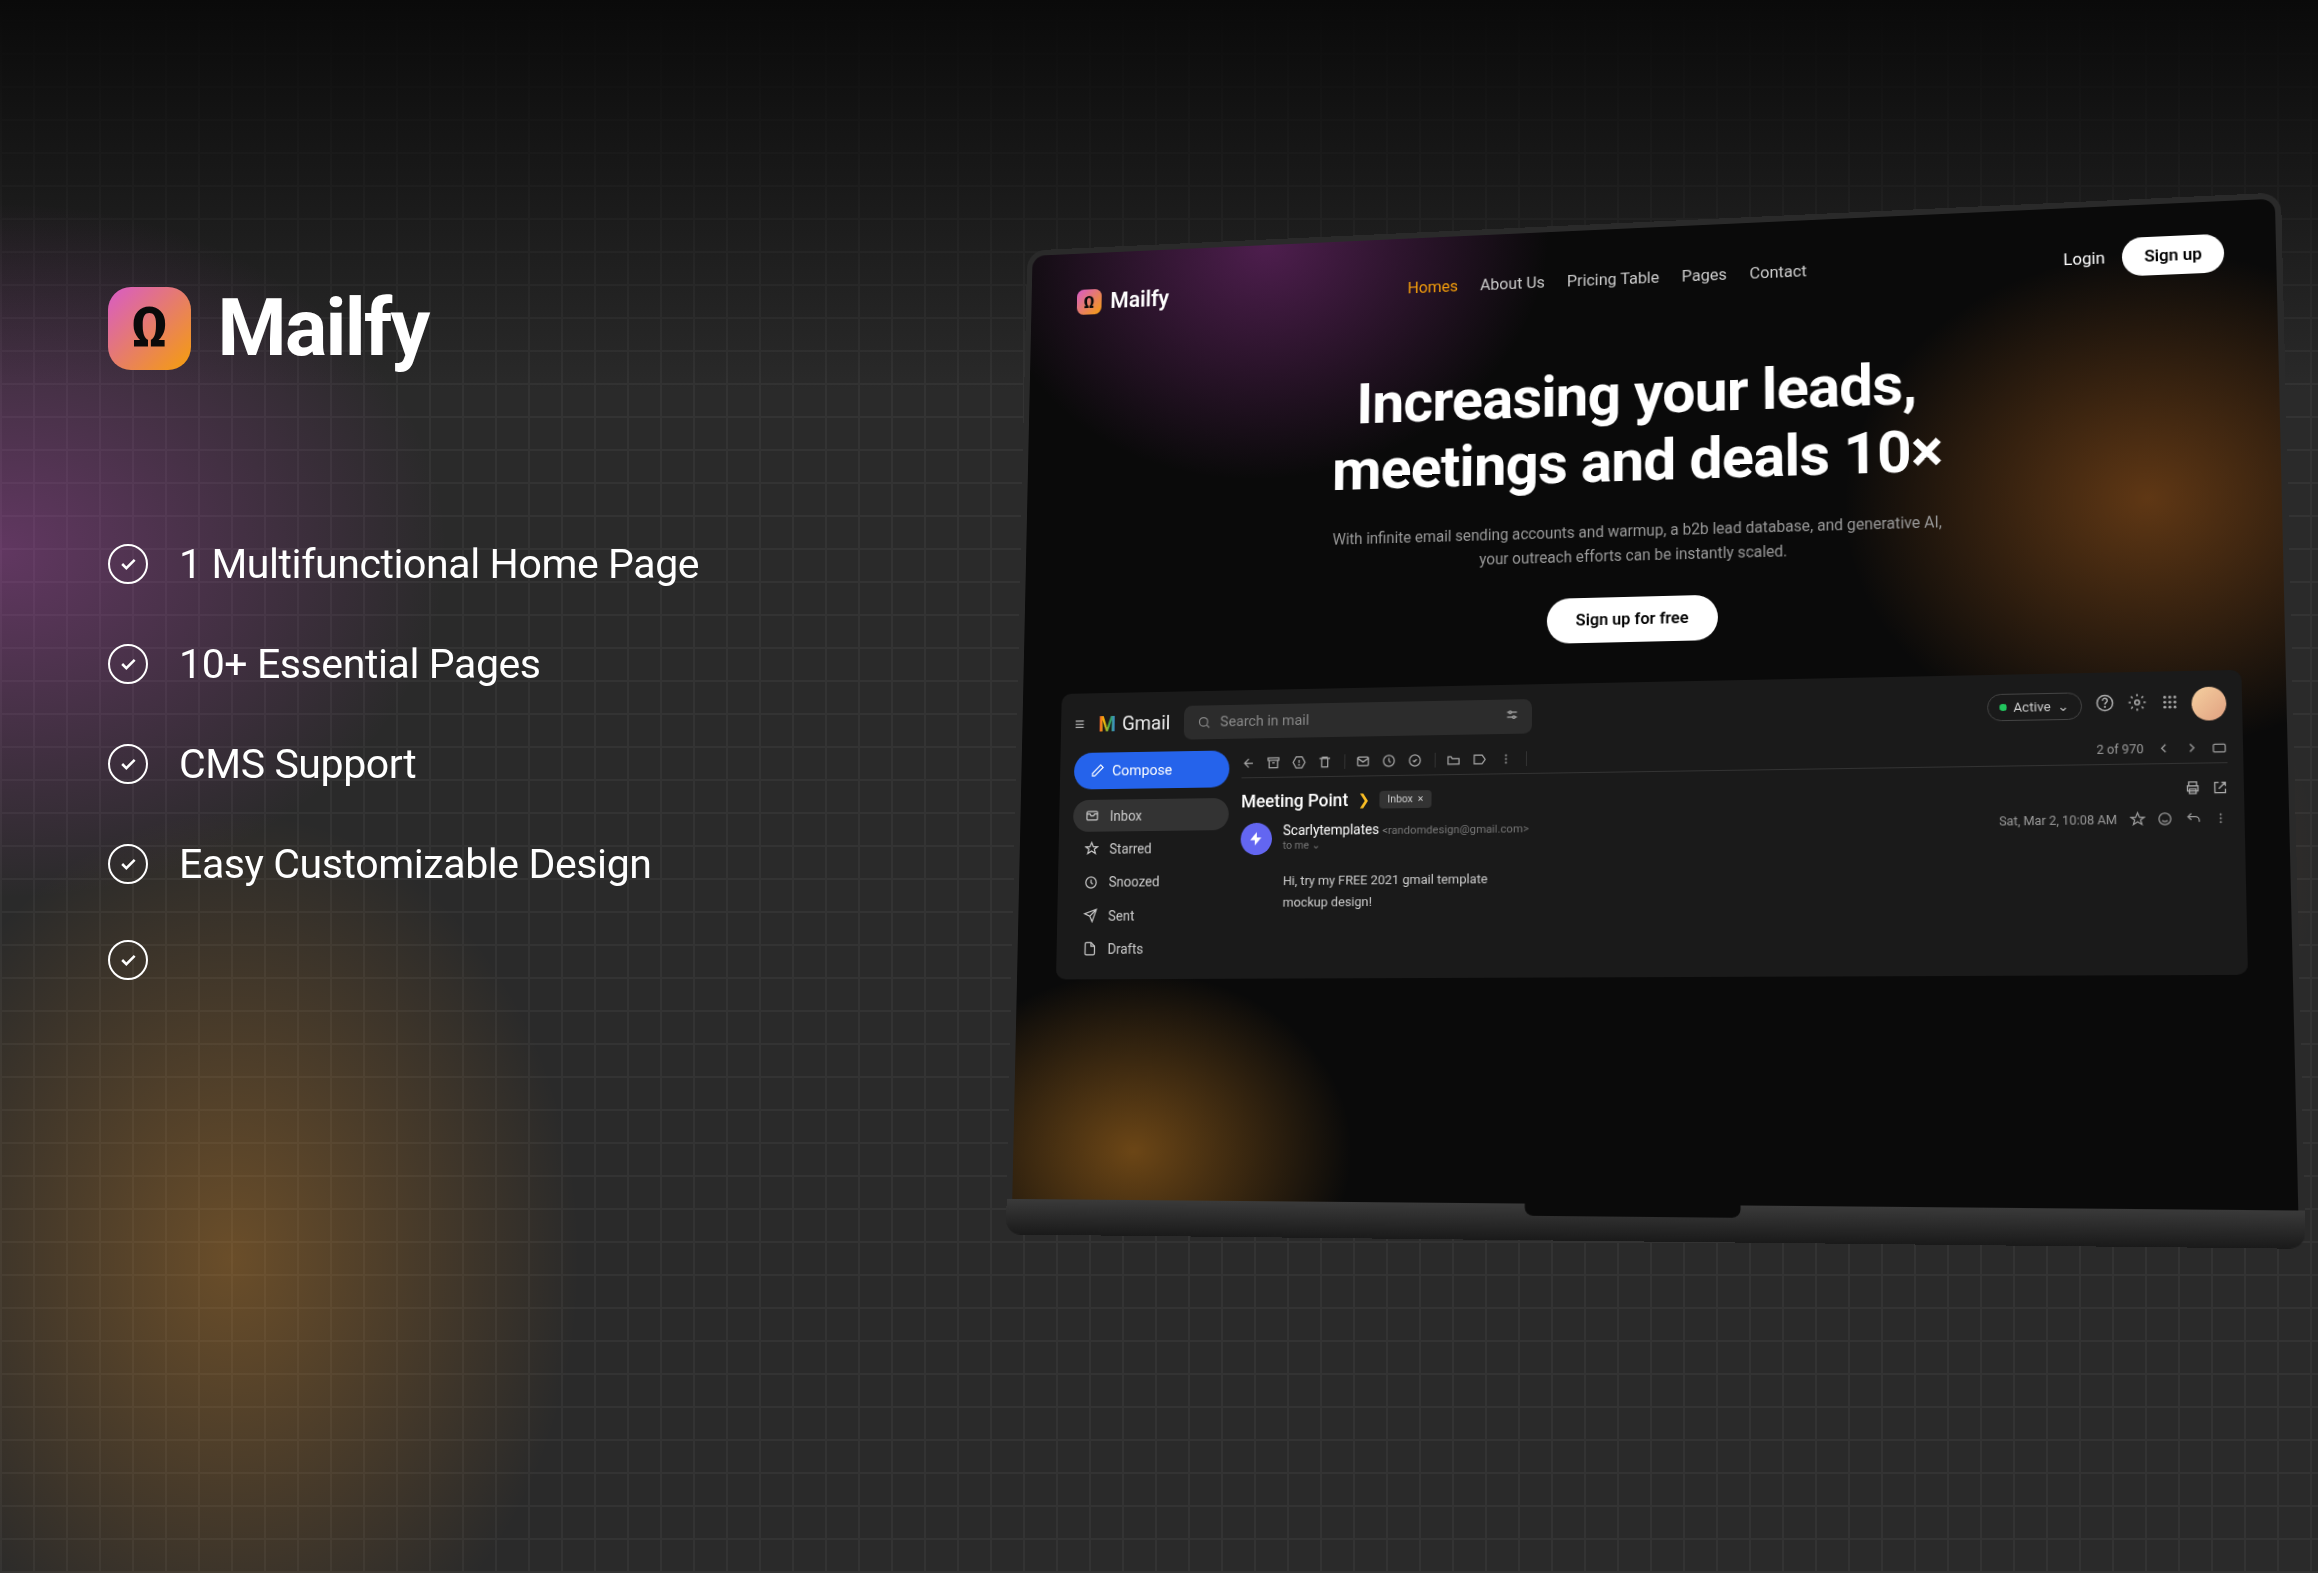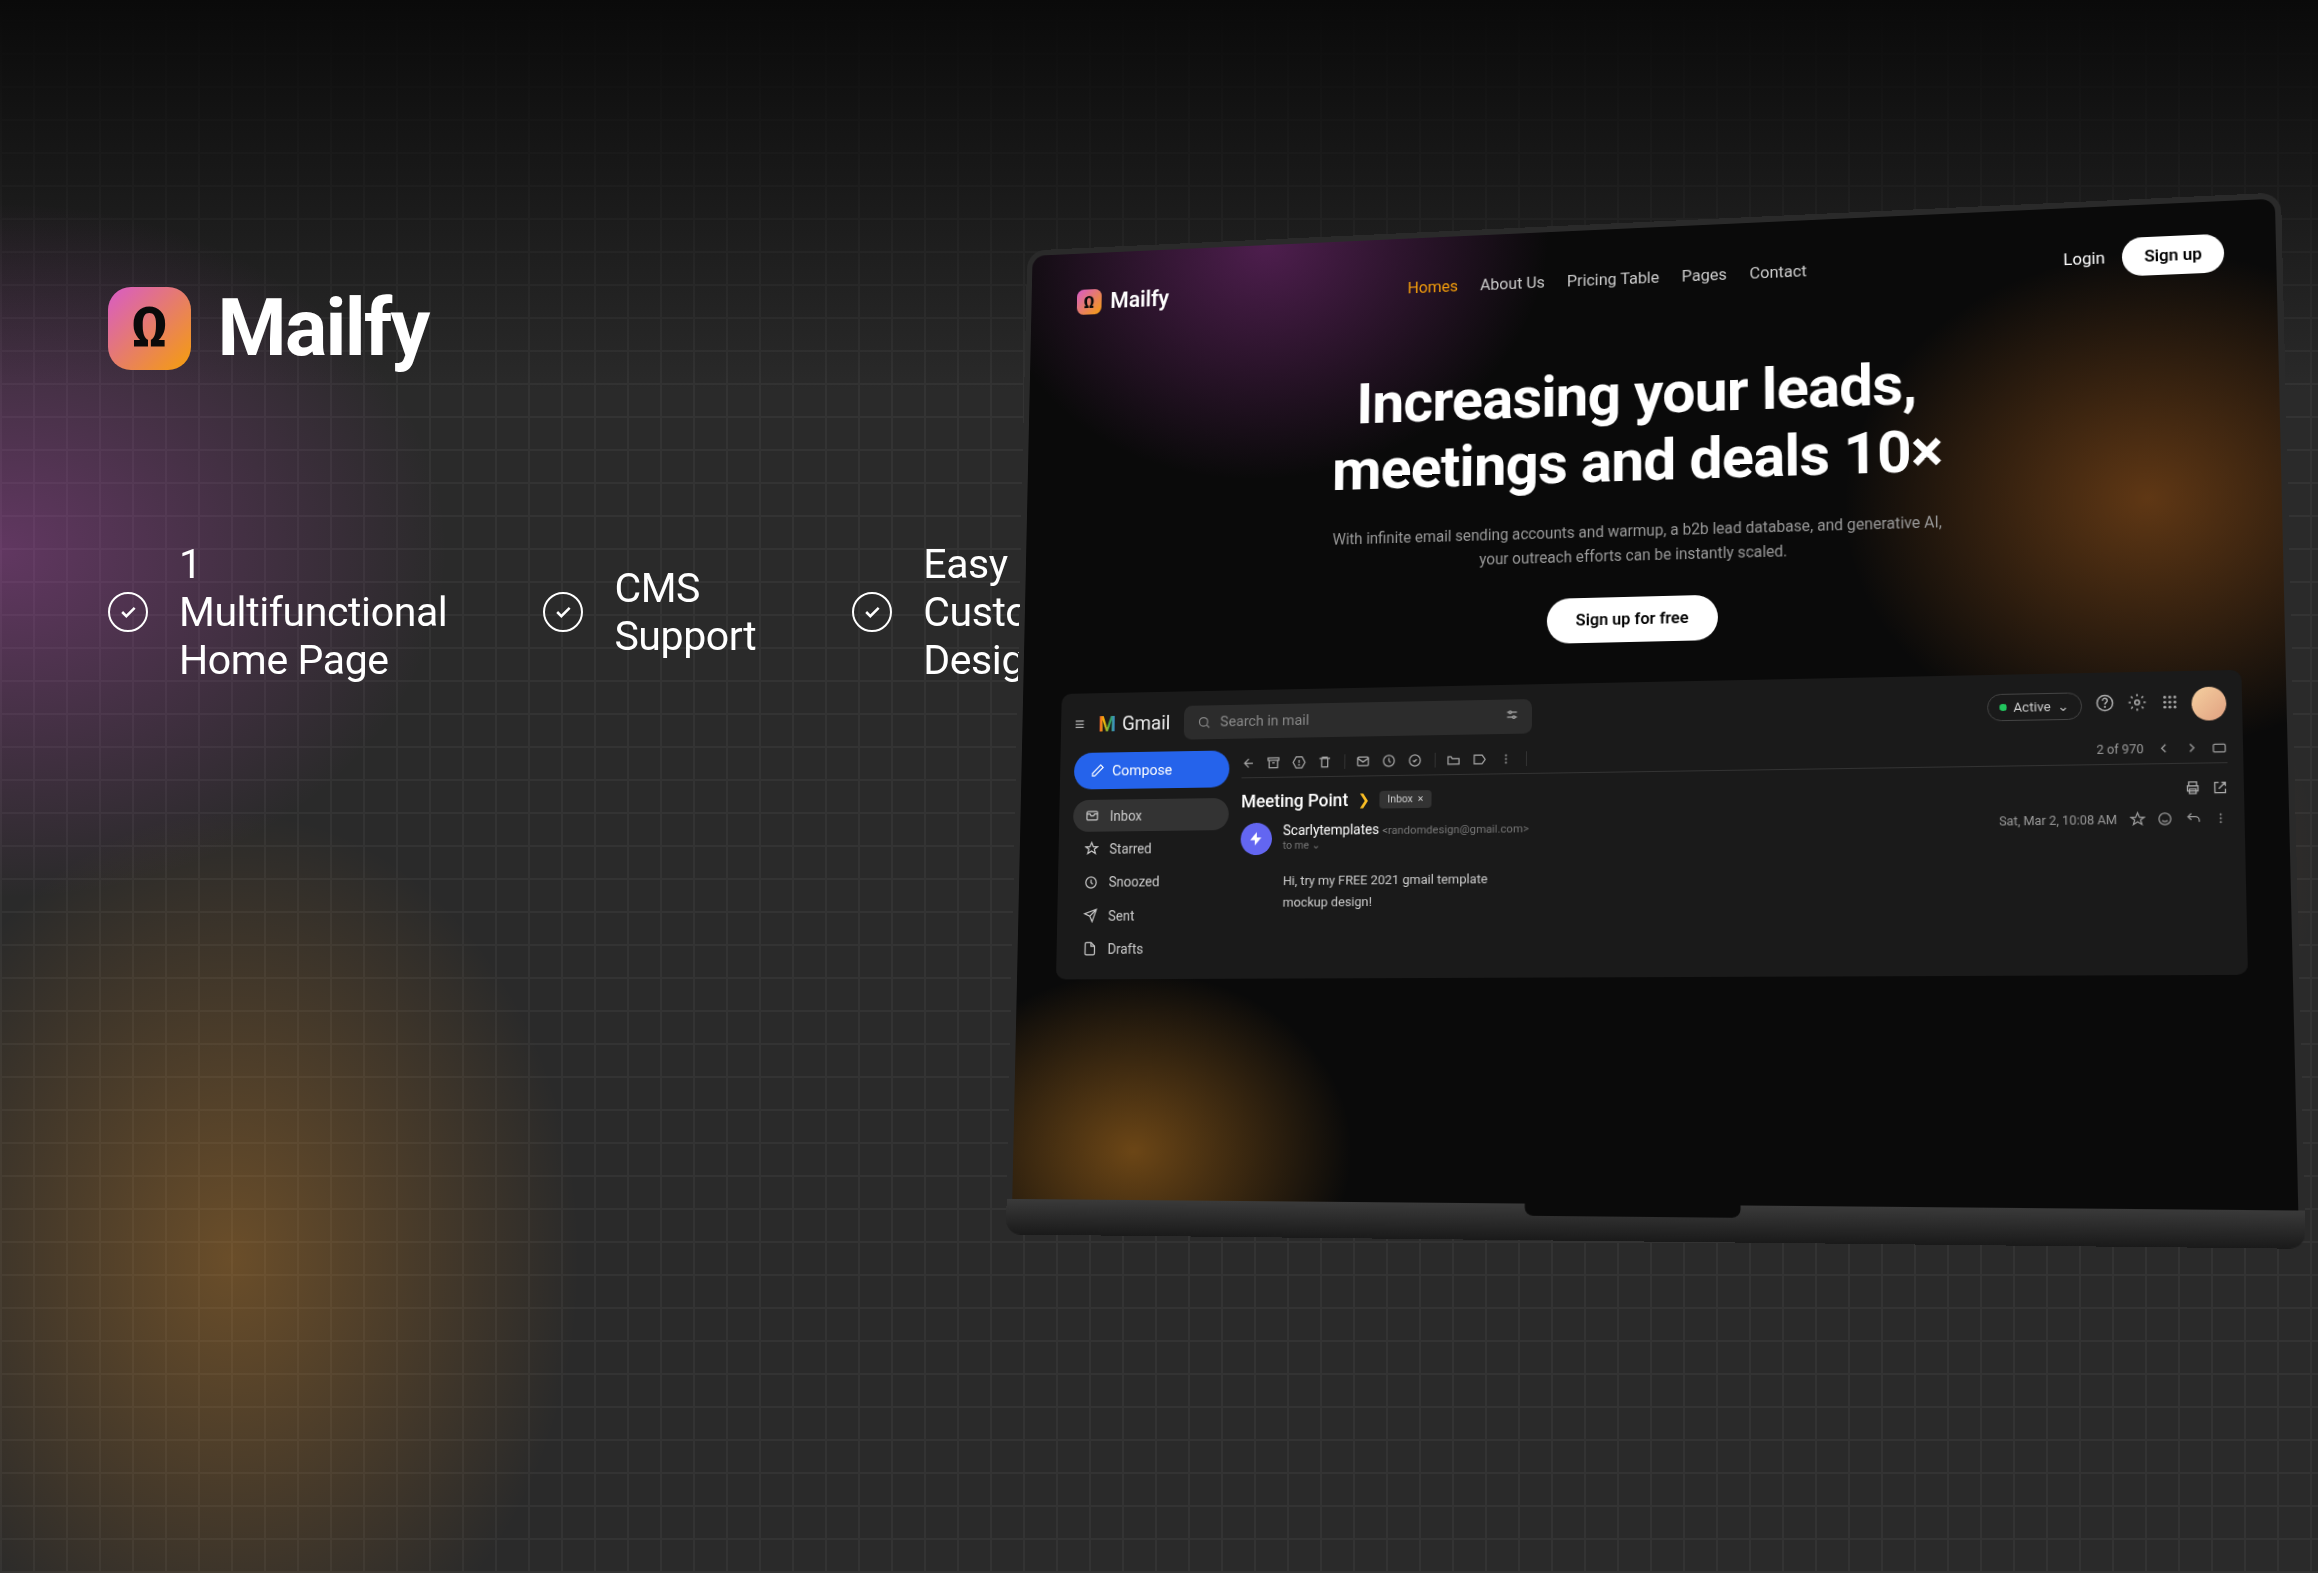--- a/index.html
+++ b/index.html
@@ -5,21 +5,21 @@
 *{margin:0;padding:0;box-sizing:border-box;font-family:-apple-system,BlinkMacSystemFont,'Segoe UI',Roboto,sans-serif}
 body{width:2319px;height:1573px;background:#1a1a1a;overflow:hidden;position:relative}
 .bg-pattern{position:absolute;inset:0;background:#2a2a2a;background-image:repeating-linear-gradient(90deg,#333 0,#333 1.7px,transparent 1.7px,transparent 33px),repeating-linear-gradient(0deg,#333 0,#333 1.7px,transparent 1.7px,transparent 33px)}
 .bg-glow{position:absolute;inset:0;background:radial-gradient(ellipse 745px 580px at 0% 35%,rgba(200,80,200,0.35),transparent 60%),radial-gradient(ellipse 580px 745px at 10% 80%,rgba(255,160,40,0.3),transparent 60%),radial-gradient(ellipse 580px 497px at 85% 55%,rgba(255,120,40,0.25),transparent 60%),linear-gradient(180deg,#0a0a0a 0%,transparent 25%)}
 .content{position:absolute;inset:0;display:flex}
 .left-panel{width:48%;padding:282px 50px 0 108px;color:#fff}
 .brand{display:flex;align-items:center;gap:26.5px;margin-bottom:166px}
 .brand-logo{width:83px;height:83px;border-radius:23px;background:linear-gradient(135deg,#d85bc8 0%,#f59e0b 100%);display:flex;align-items:center;justify-content:center}
 .brand-logo span{font-size:56px;font-weight:700;color:#0a0a0a}
 .brand-name{font-size:79px;font-weight:700;letter-spacing:-1.7px}
-.features{display:flex;flex-direction:row;gap:96px}
+.features{display:flex;flex-direction:column;gap:52px}
 .feature-item{display:flex;align-items:center;gap:31px}
 .check-icon{width:40px;height:40px;border:2.5px solid #fff;border-radius:50%;display:flex;align-items:center;justify-content:center;flex-shrink:0}
 .check-icon svg{width:20px;height:20px}
 .feature-text{font-size:41px;font-weight:400;letter-spacing:-0.4px}
 .laptop{position:absolute;right:41px;top:207px;width:1292px;height:1242px;transform:perspective(2484px) rotateX(5deg) rotateY(-8deg)}
 .laptop-screen{width:100%;height:994px;background:#0a0a0a;border-radius:20px 20px 0 0;border:6.6px solid #2a2a2a;border-bottom:none;overflow:hidden;position:relative}
 .laptop-glow{position:absolute;inset:0;background:radial-gradient(ellipse 497px 414px at 20% 0%,rgba(180,60,180,0.4),transparent 60%),radial-gradient(ellipse 497px 414px at 90% 30%,rgba(255,140,40,0.35),transparent 60%),radial-gradient(ellipse 414px 331px at 10% 95%,rgba(255,160,40,0.4),transparent 55%)}
 .laptop-content{position:absolute;inset:0;padding:33px 50px}
 .laptop-nav{display:flex;align-items:center;justify-content:space-between;margin-bottom:66px}
 .mini-brand{display:flex;align-items:center;gap:10px}
@@ -103,20 +103,28 @@
             </svg>
           </div>
           <div class="feature-text">1 Multifunctional Home Page</div>
         </div>
         <div class="feature-item">
           <div class="check-icon">
             <svg viewBox="0 0 24 24" fill="none" stroke="#fff" stroke-width="3">
               <path d="M5 12l5 5L20 7"></path>
             </svg>
           </div>
+          <div class="feature-text">10+ Essential Pages</div>
+        </div>
+        <div class="feature-item">
+          <div class="check-icon">
+            <svg viewBox="0 0 24 24" fill="none" stroke="#fff" stroke-width="3">
+              <path d="M5 12l5 5L20 7"></path>
+            </svg>
+          </div>
           <div class="feature-text">CMS Support</div>
         </div>
         <div class="feature-item">
           <div class="check-icon">
             <svg viewBox="0 0 24 24" fill="none" stroke="#fff" stroke-width="3">
               <path d="M5 12l5 5L20 7"></path>
             </svg>
           </div>
           <div class="feature-text">Easy Customizable Design</div>
         </div>

